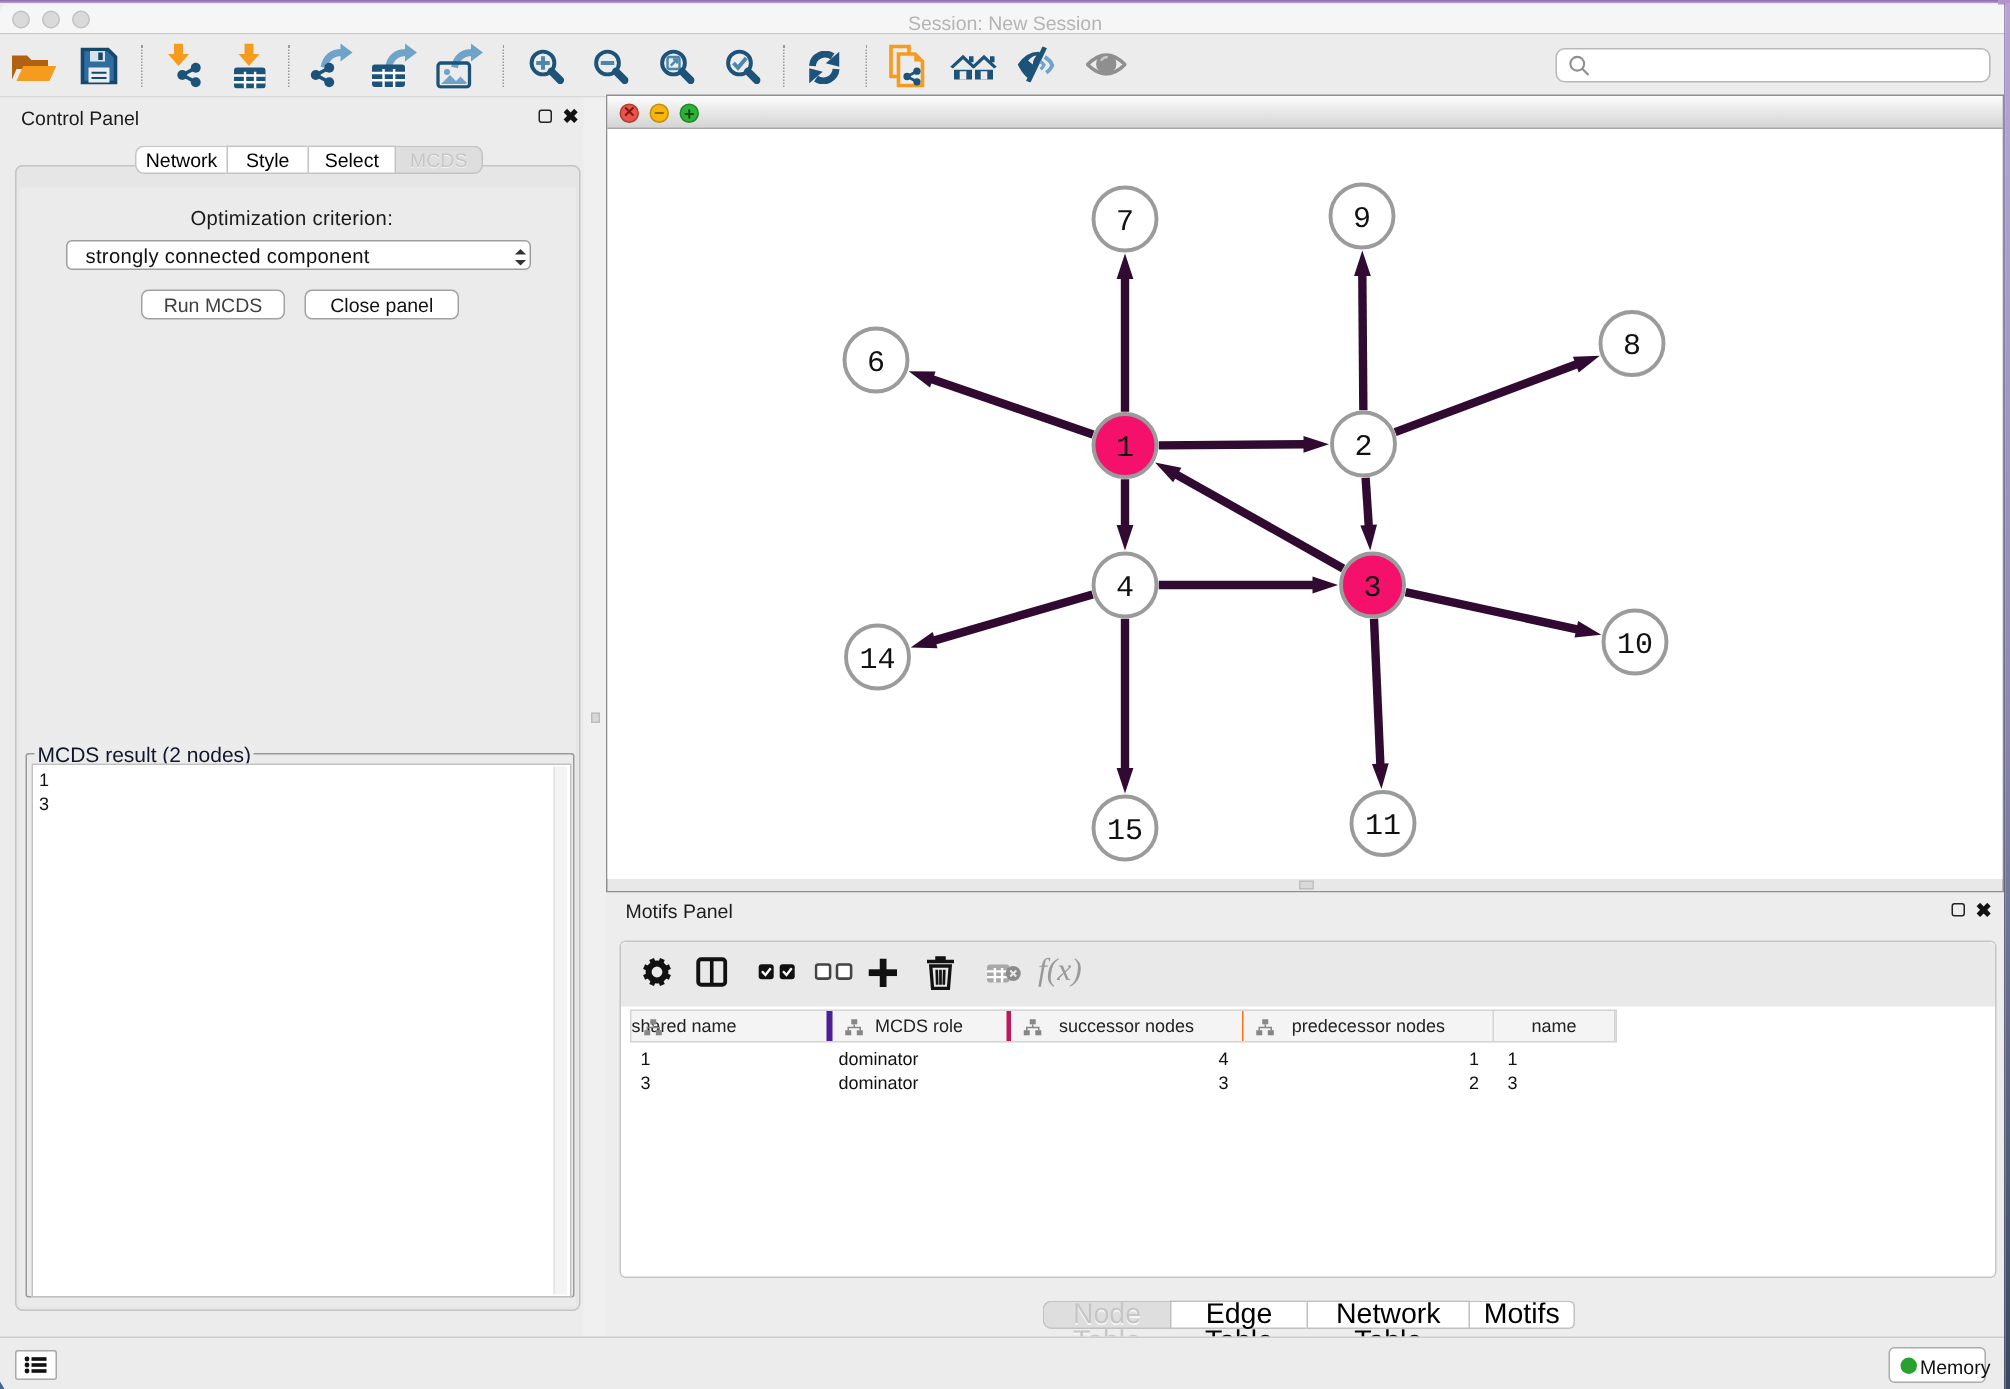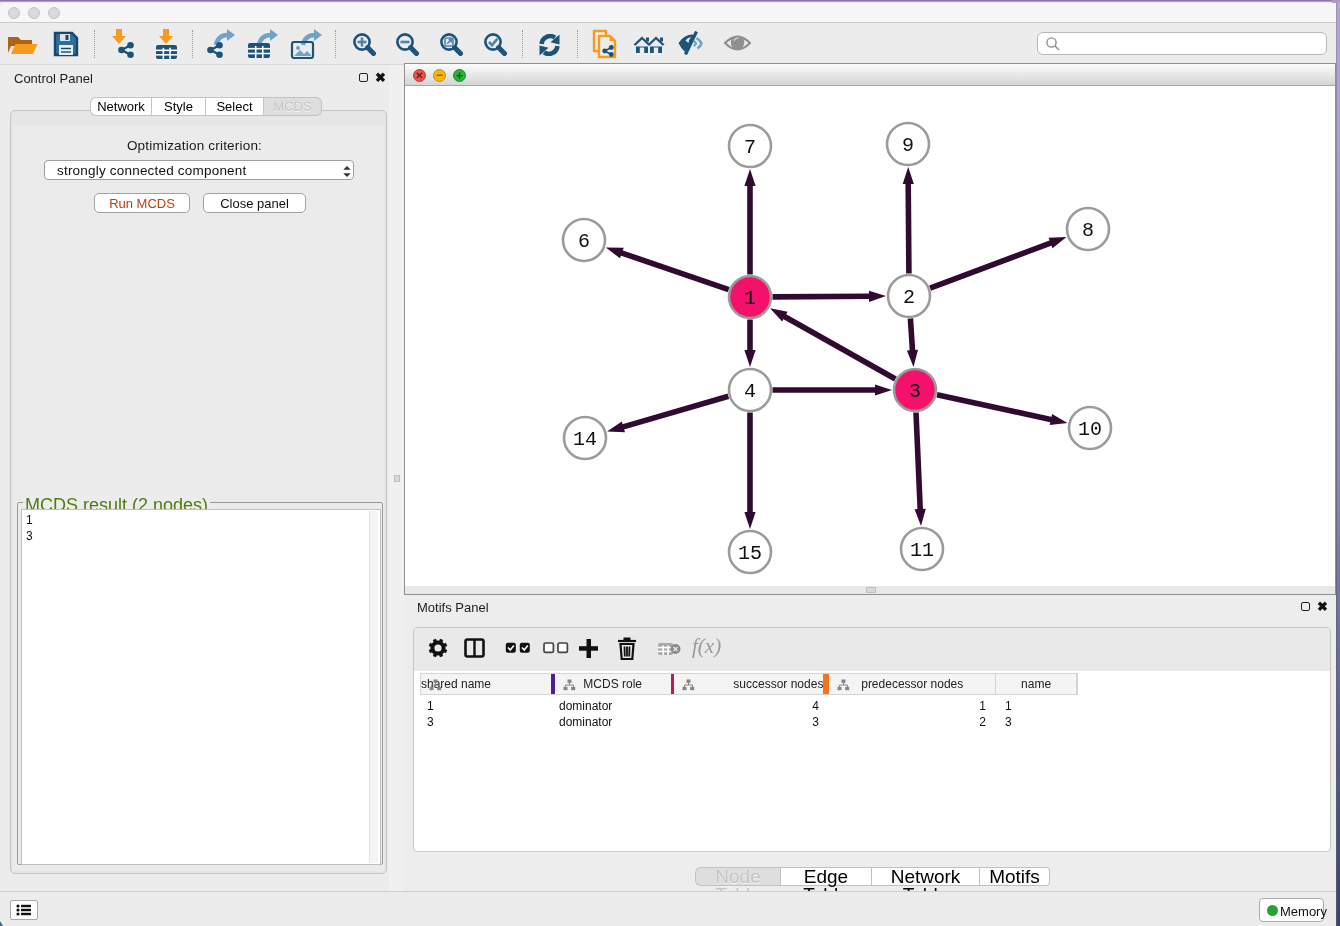--- a/index.html
+++ b/index.html
@@ -8,20 +8,21 @@
 </style></head>
 <body>
 
 <div class="abs" style="left:0;top:0;width:1340px;height:2px;background:#b394ca;border-top:1px solid #8f74ab"></div>
 <div class="abs" style="left:1332px;top:0;width:8px;height:12px;background:#b394ca"></div>
 
 <div class="abs" style="left:0;top:3px;width:1340px;height:20px;background:#f6f6f6;border-bottom:1px solid #c9c9c9;border-radius:5px 5px 0 0">
   <div class="abs" style="left:8px;top:4px;width:12px;height:12px;border-radius:50%;background:#dadada;border:1px solid #c2c2c2"></div>
   <div class="abs" style="left:28px;top:4px;width:12px;height:12px;border-radius:50%;background:#dadada;border:1px solid #c2c2c2"></div>
   <div class="abs" style="left:48px;top:4px;width:12px;height:12px;border-radius:50%;background:#dadada;border:1px solid #c2c2c2"></div>
+  <div class="abs" style="left:0;top:5px;width:1340px;text-align:center;font-size:13px;color:#b4b4b4">Session: New Session</div>
 </div>
 
 <div id="toolbar" class="abs" style="left:0;top:23px;width:1340px;height:42px;background:#ececec;border-bottom:1px solid #d8d8d8">
     <svg class="abs" style="left:7px;top:9px" width="31" height="24" viewBox="0 0 31 24">
       <path d="M1 5 h10 l3 3 h11 v4 h-24 z" fill="#b06112"></path>
       <path d="M1 21 v-9 h24 v2 h-21 z" fill="#b06112"></path>
       <path d="M4 22 l4.5-10 h22 l-4.5 10 z" fill="#f59b1e"></path>
     </svg>
     <svg class="abs" style="left:53px;top:8px" width="26" height="26" viewBox="0 0 26 26">
       <path d="M2 2 h17 l5 5 v17 h-22 z" fill="#2e6da0" stroke="#16486e" stroke-width="2.4"></path>
@@ -167,25 +168,25 @@
   <div class="abs" style="left:44px;top:95px;width:310px;height:20px;background:#fff;border:1px solid #9e9e9e;border-radius:4px">
     <div class="abs" style="left:12px;top:2px;font-size:13.5px;letter-spacing:0.2px;color:#111">strongly connected component</div>
     <svg class="abs" style="left:296px;top:4px" width="12" height="13" viewBox="0 0 12 14">
         <path d="M6 1 L10 5 L2 5 Z" fill="#333"></path>
         <path d="M6 13 L10 9 L2 9 Z" fill="#333"></path>
       </svg>
   </div>
 
   <div class="abs" style="left:0px;top:73px;width:389px;text-align:center;font-size:13.5px;letter-spacing:0.2px;color:#1a1a1a">Optimization criterion:</div>
 
-  <div class="abs" style="left:94px;top:128px;width:96px;height:20px;background:#fff;border:1px solid #a2a2a2;border-radius:5px;text-align:center;font-size:13px;line-height:19px;color:#c2410c">Run MCDS</div>
+  <div class="abs" style="left:94px;top:128px;width:96px;height:20px;background:#fff;border:1px solid #a2a2a2;border-radius:5px;text-align:center;font-size:13px;line-height:19px;color:#404040">Run MCDS</div>
   <div class="abs" style="left:203px;top:128px;width:103px;height:20px;background:#fff;border:1px solid #a2a2a2;border-radius:5px;text-align:center;font-size:13px;line-height:19px;color:#111">Close panel</div>
 
   <div class="abs" style="left:17px;top:437px;width:366px;height:363px;border:1px solid #9a9a9a;border-radius:2px">
-    <div class="abs" style="left:5px;top:-8px;background:#ececec;padding:0 2px;font-size:18px;color:#4d7c0f">MCDS result (2 nodes)</div>
+    <div class="abs" style="left:5px;top:-8px;background:#ececec;padding:0 2px;font-size:14px;color:#0f172a">MCDS result (2 nodes)</div>
     <div class="abs" style="left:3px;top:6px;width:360px;height:356px;background:#fff;border:1px solid #c0c0c0">
       <div style="font-size:12px;color:#111;padding:2px 0 0 4px;line-height:16px">1<br>3</div>
       <div class="abs" style="right:2px;top:1px;width:9px;height:352px;background:#f4f4f4;border-left:1px solid #e2e2e2"></div>
     </div>
   </div>
 </div>
 
 <div class="abs" style="left:389px;top:65px;width:15px;height:826px;background:#f0f0f0">
  <div class="abs" style="left:5px;top:410px;width:6px;height:7px;background:#d8d8d8;border:1px solid #bdbdbd"></div>
 </div>
@@ -319,21 +320,21 @@
             <rect x="0.5" y="7.8" width="4" height="3.4" fill="#868686"></rect>
             <rect x="8.2" y="7.8" width="4" height="3.4" fill="#868686"></rect>
             <path d="M6.5 4 v2 M2.5 7.8 v-1.8 h8 v1.8" fill="none" stroke="#868686" stroke-width="1"></path>
           </svg>shared name</div>
         <div style="position:relative;width:119px;border-right:3px solid #be185d;text-align:center;line-height:21px"><svg width="13" height="12" viewBox="0 0 13 12" style="position:absolute;left:8px;top:5px">
             <rect x="4.5" y="0.5" width="4" height="3.4" fill="#868686"></rect>
             <rect x="0.5" y="7.8" width="4" height="3.4" fill="#868686"></rect>
             <rect x="8.2" y="7.8" width="4" height="3.4" fill="#868686"></rect>
             <path d="M6.5 4 v2 M2.5 7.8 v-1.8 h8 v1.8" fill="none" stroke="#868686" stroke-width="1"></path>
           </svg>MCDS role</div>
-        <div style="position:relative;width:156px;border-right:6px solid #f97316;text-align:right;line-height:21px"><svg width="13" height="12" viewBox="0 0 13 12" style="position:absolute;left:8px;top:5px">
+        <div style="position:relative;width:156px;border-right:1px solid #f97316;text-align:center;line-height:21px"><svg width="13" height="12" viewBox="0 0 13 12" style="position:absolute;left:8px;top:5px">
             <rect x="4.5" y="0.5" width="4" height="3.4" fill="#868686"></rect>
             <rect x="0.5" y="7.8" width="4" height="3.4" fill="#868686"></rect>
             <rect x="8.2" y="7.8" width="4" height="3.4" fill="#868686"></rect>
             <path d="M6.5 4 v2 M2.5 7.8 v-1.8 h8 v1.8" fill="none" stroke="#868686" stroke-width="1"></path>
           </svg>successor nodes</div>
         <div style="position:relative;width:167px;border-right:1px solid #d4d4d4;text-align:center;line-height:21px"><svg width="13" height="12" viewBox="0 0 13 12" style="position:absolute;left:8px;top:5px">
             <rect x="4.5" y="0.5" width="4" height="3.4" fill="#868686"></rect>
             <rect x="0.5" y="7.8" width="4" height="3.4" fill="#868686"></rect>
             <rect x="8.2" y="7.8" width="4" height="3.4" fill="#868686"></rect>
             <path d="M6.5 4 v2 M2.5 7.8 v-1.8 h8 v1.8" fill="none" stroke="#868686" stroke-width="1"></path>

